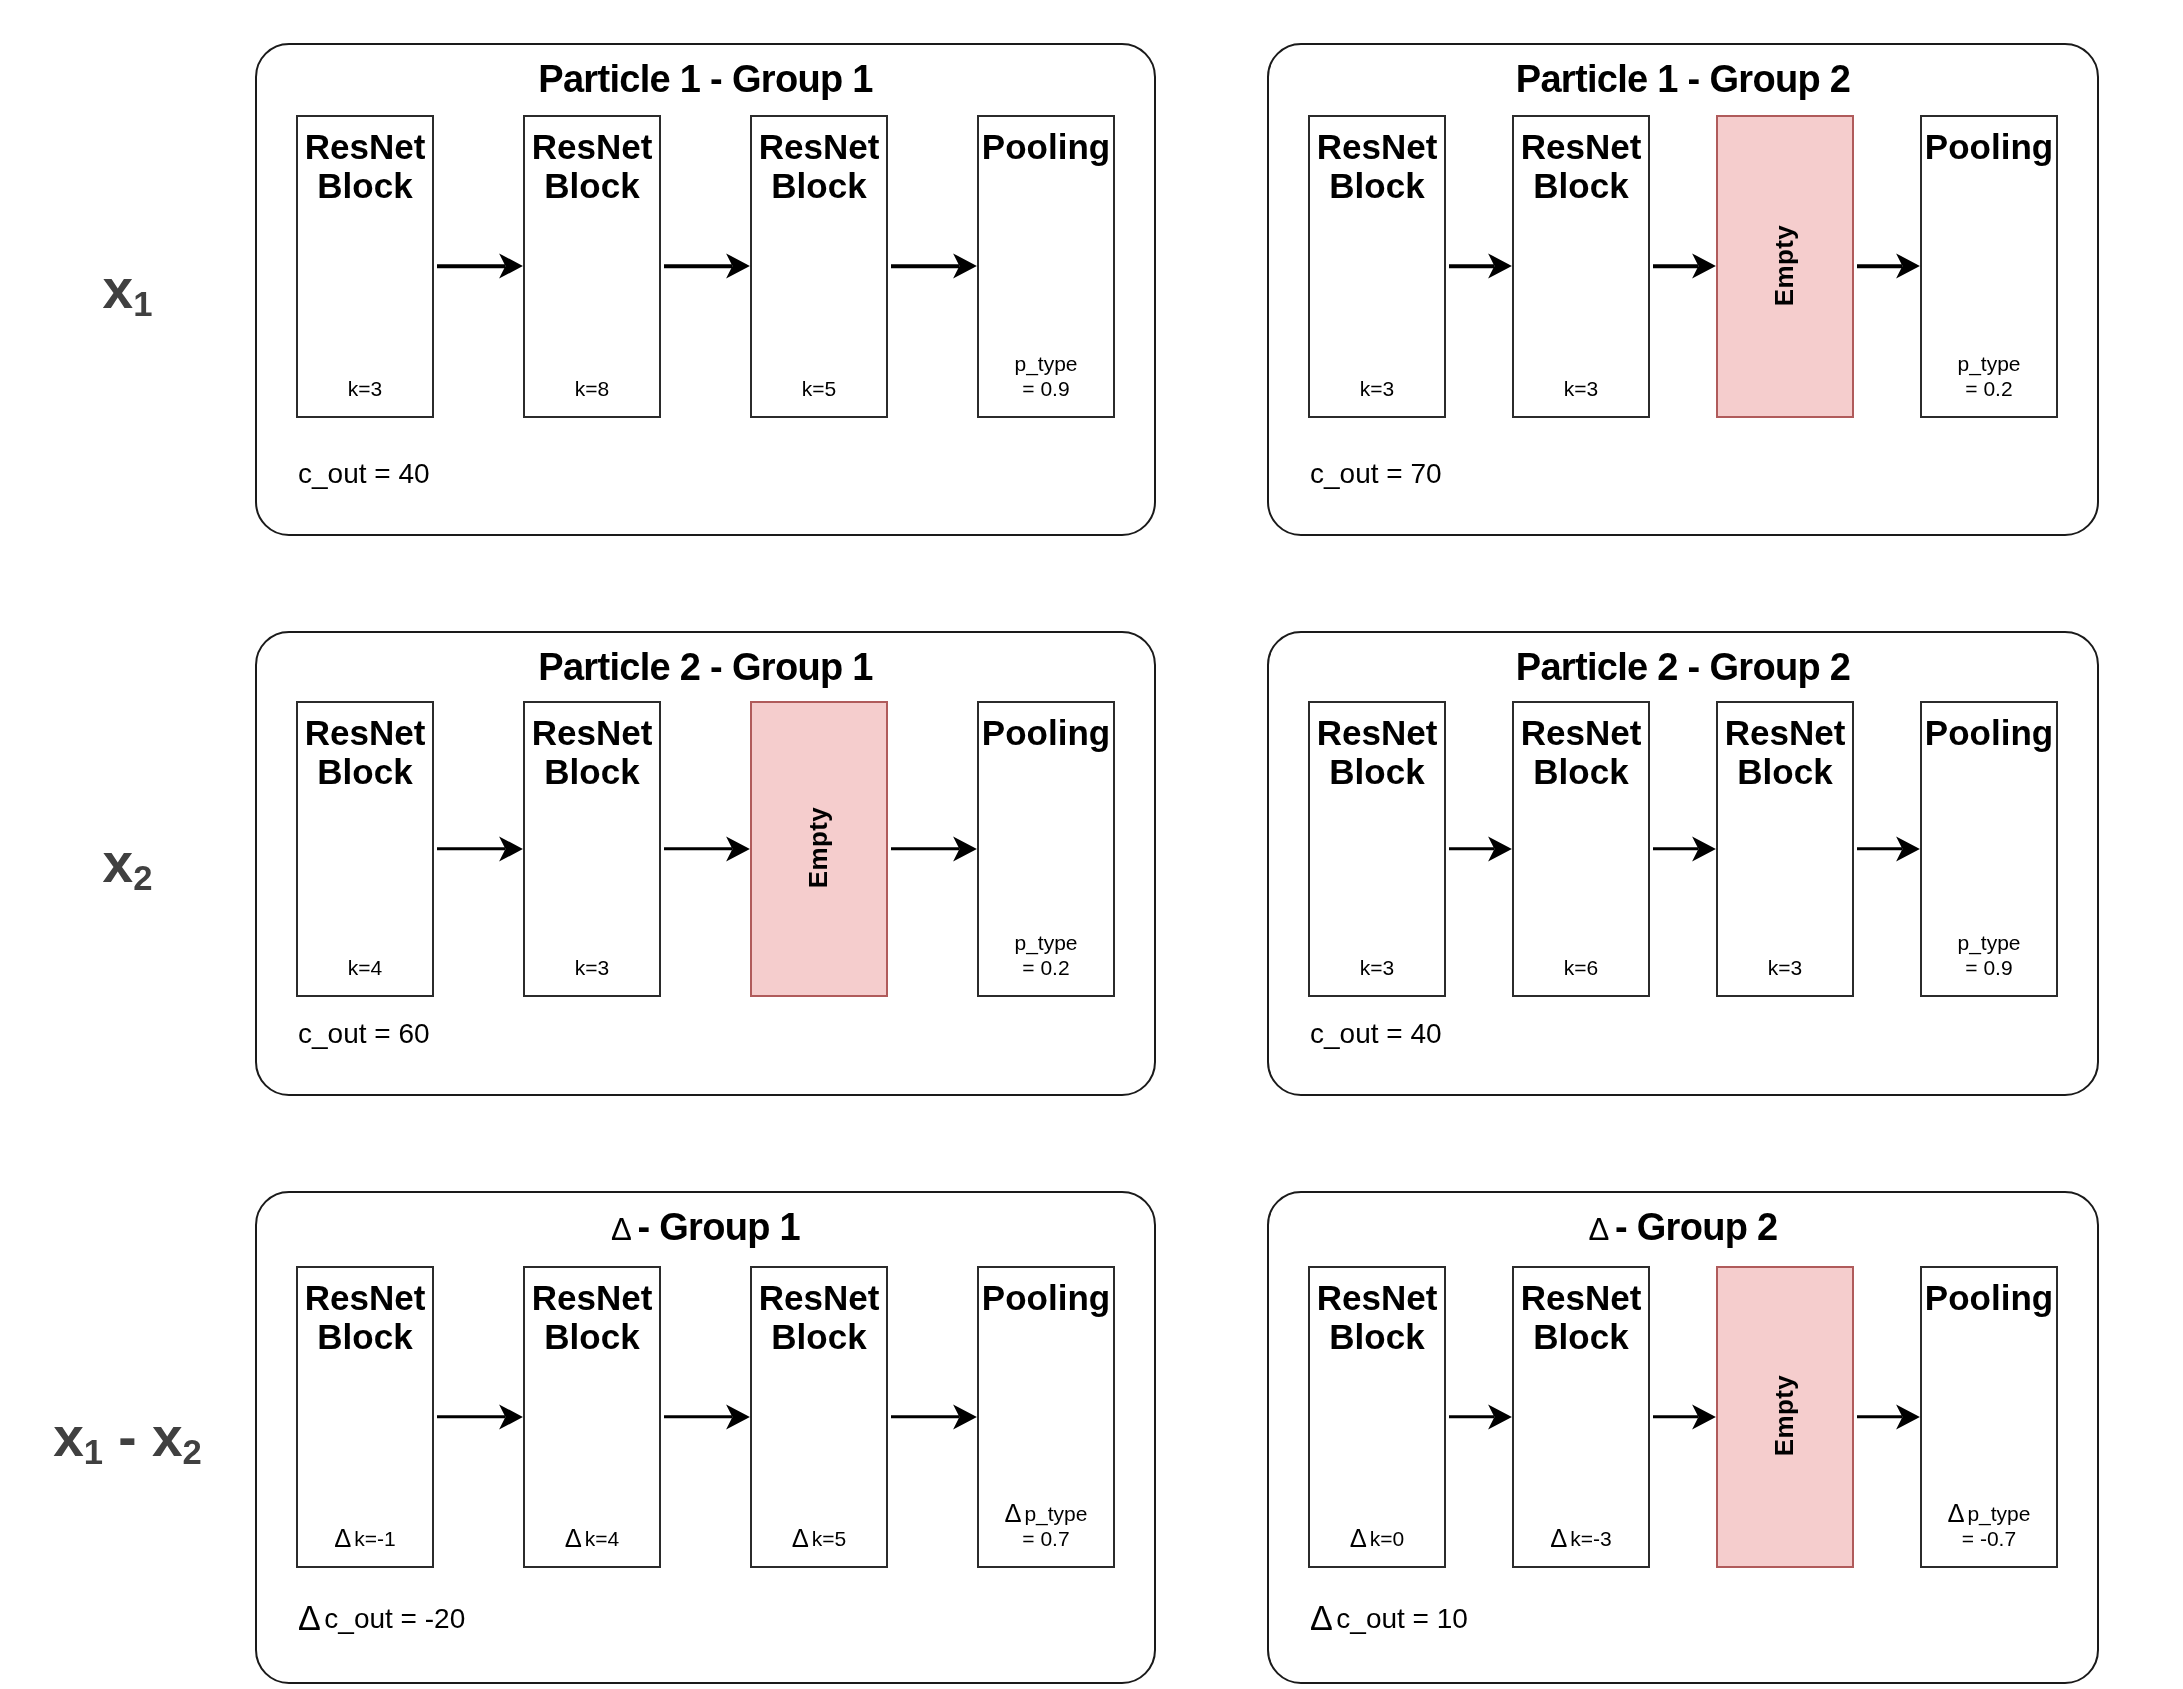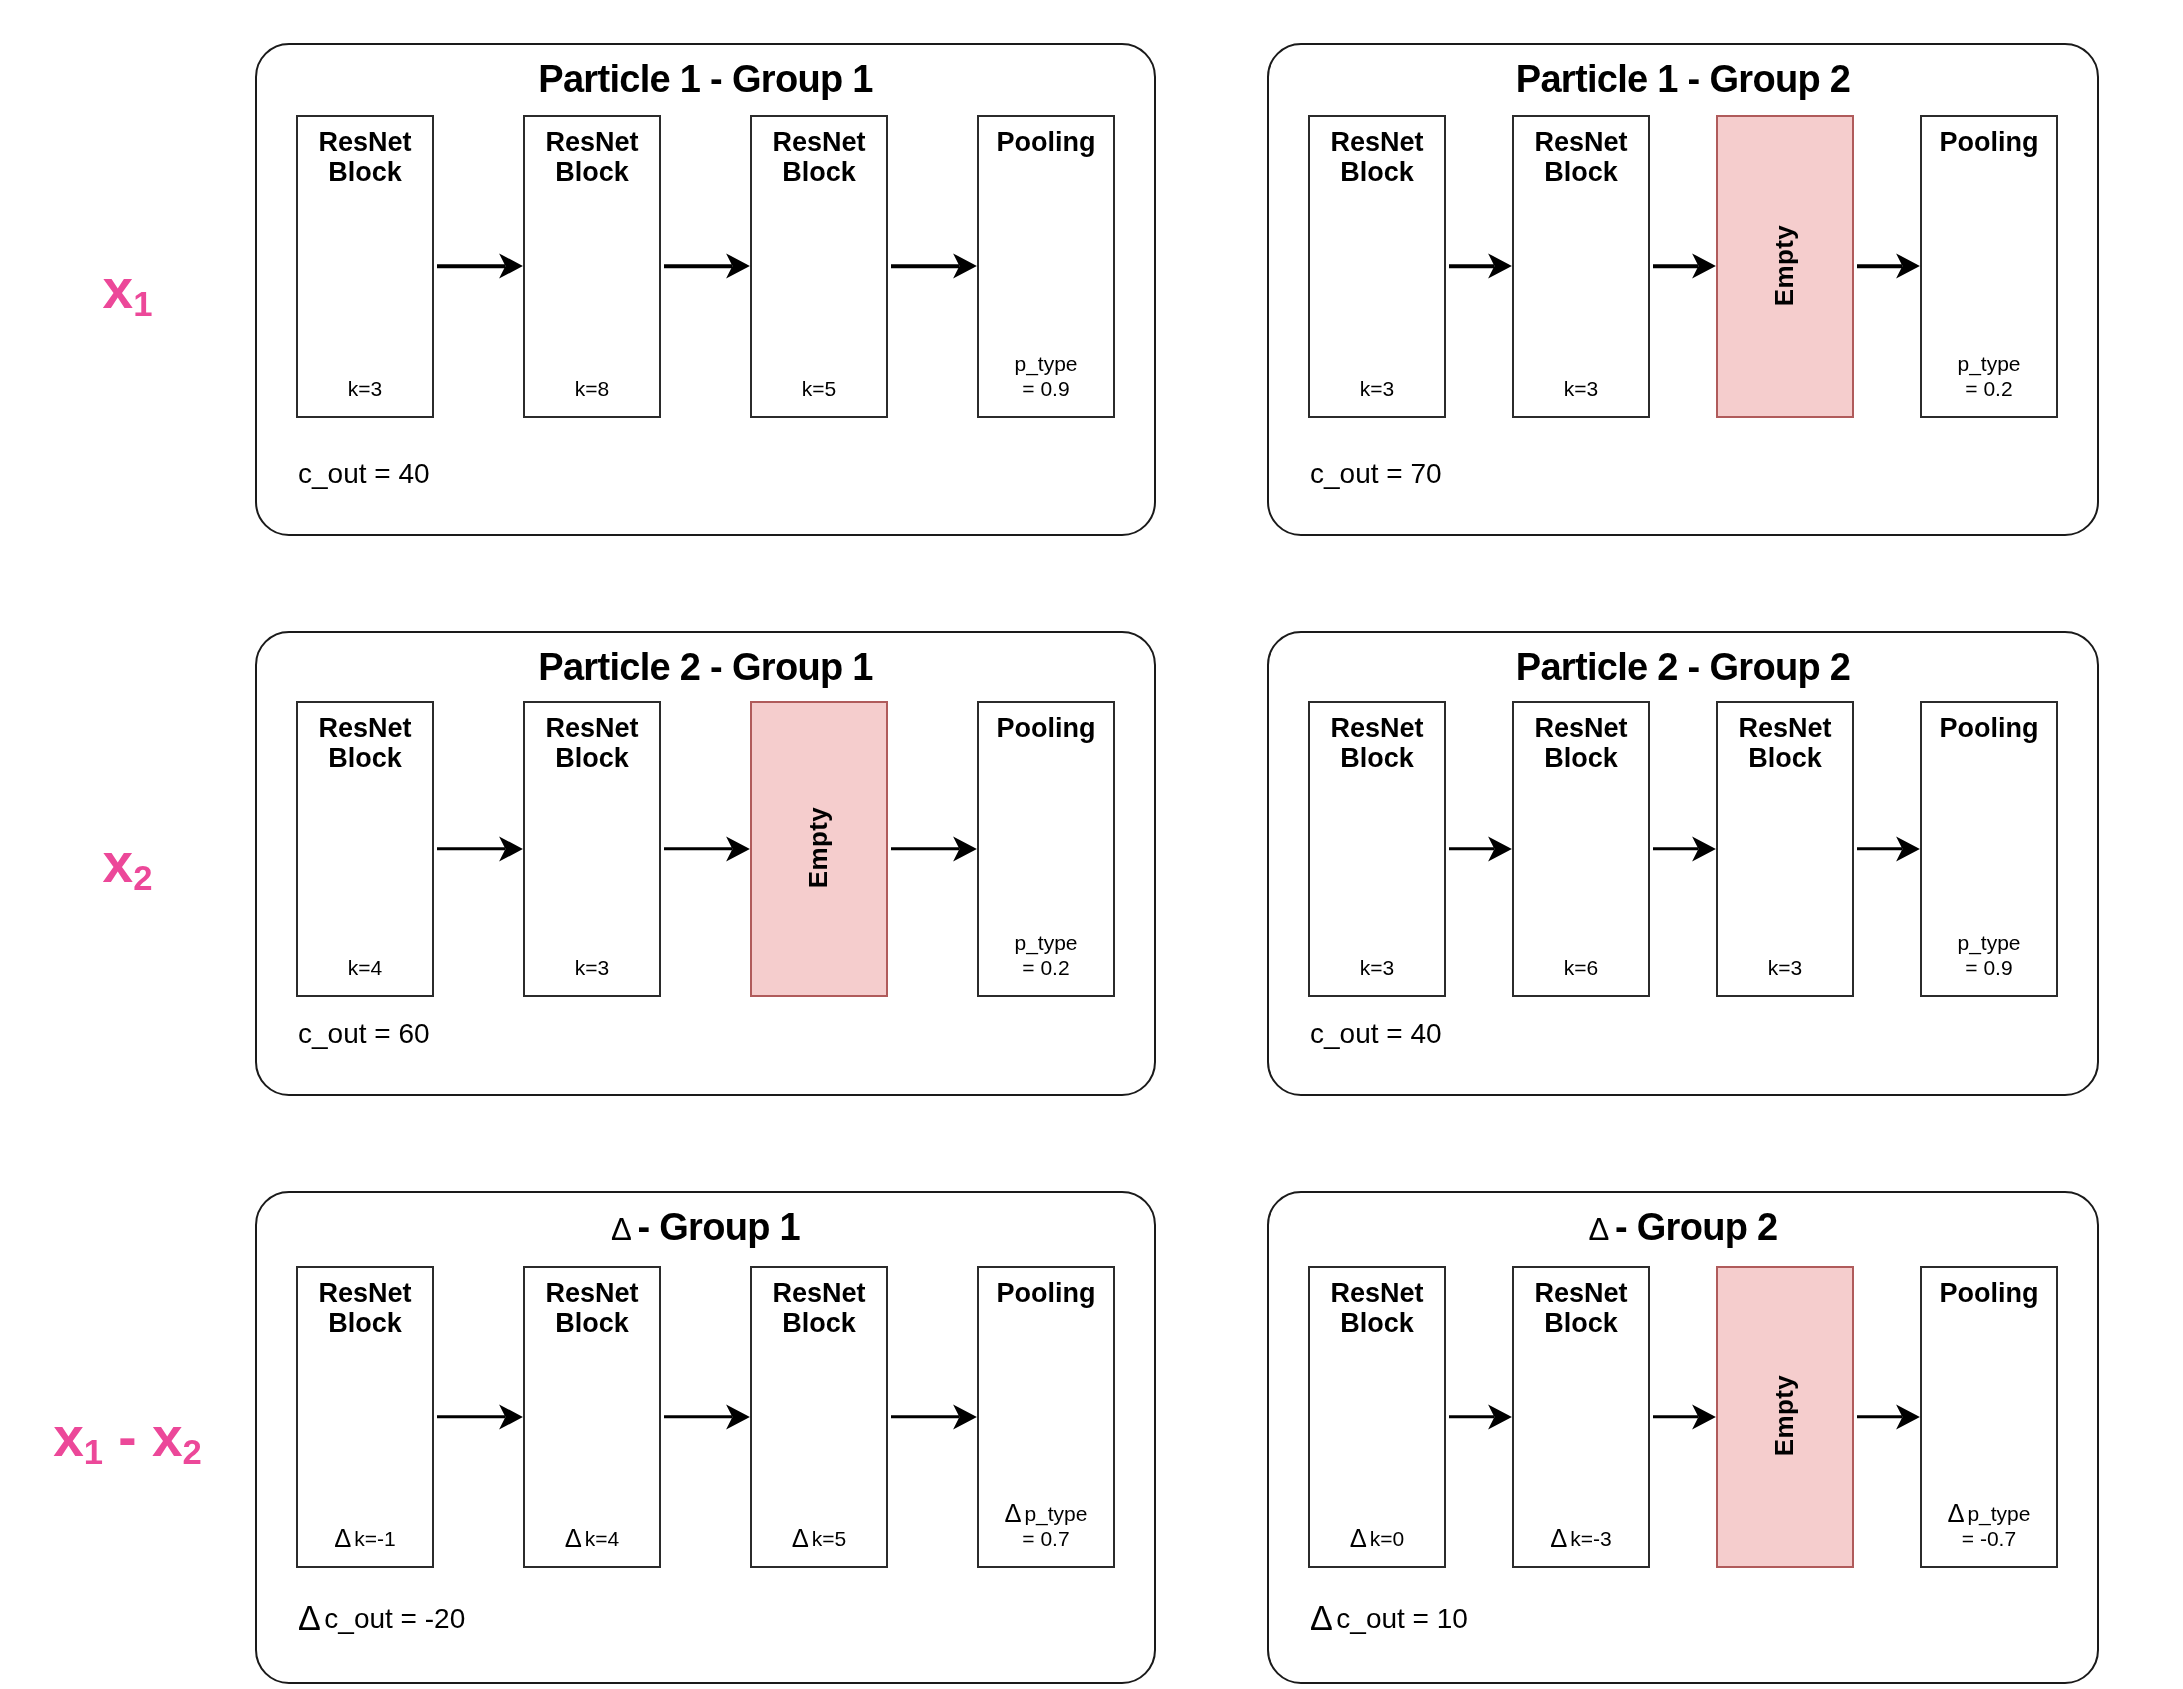--- a/index.html
+++ b/index.html
@@ -35,21 +35,21 @@
 
   
   .row-label {
     width: 255px;
     flex: 0 0 255px;
     text-align: center;
     font-size: 55px;
     font-weight: bold;
     letter-spacing: 0px;
     white-space: nowrap;
-    color: #ec4899;
+    color: #404040;
   }
   .row-label sub {
     font-size: 0.63em;
     vertical-align: baseline;
     position: relative;
     top: 0.22em;
     font-weight: bold;
   }
 
   
@@ -108,21 +108,21 @@
     align-items: center;
     padding: 10px 2.8px 11.3px 2.8px;
   }
   .block.empty {
     background: #f5cdcd;
     border-color: #b05b5b;
     justify-content: center;
   }
 
   .block-title {
-    font-size: 27px;
+    font-size: 35px;
     font-weight: bold;
     line-height: 1.12;
     text-align: center;
     white-space: pre-line;
   }
   .block-sub {
     font-size: 21px;
     font-weight: normal;
     line-height: 1.18;
     text-align: center;

